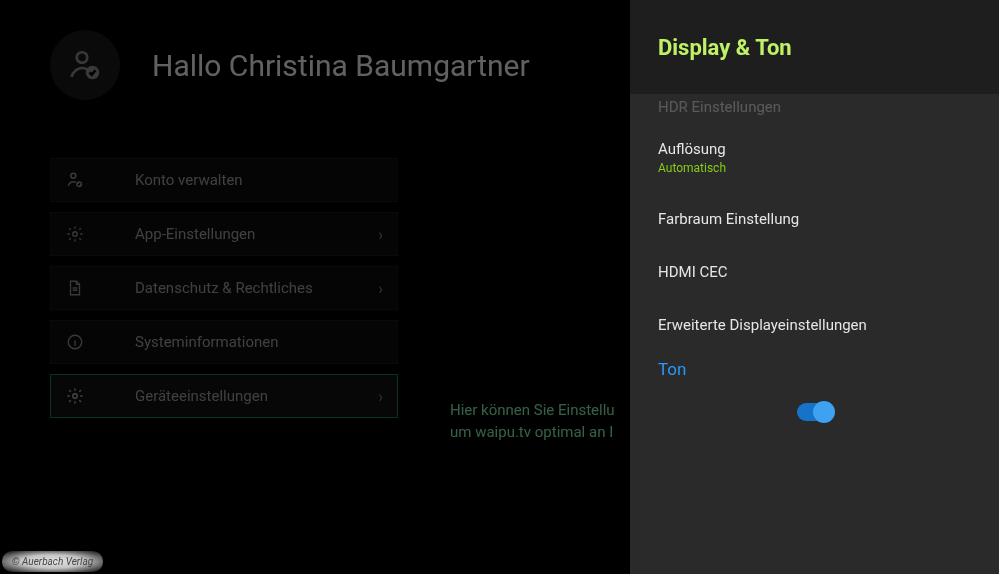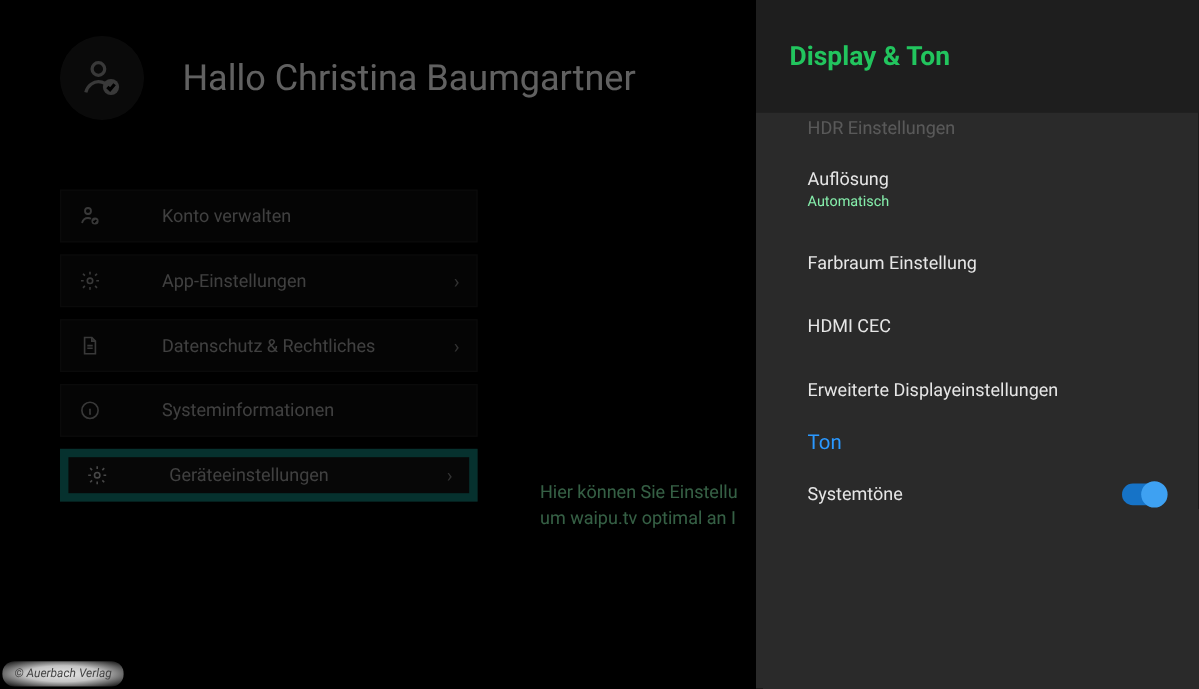--- a/index.html
+++ b/index.html
@@ -34,21 +34,21 @@
       border: 1px solid #1a1a1a;
       height: 44px;
       display: flex; align-items: center;
       padding: 0 14px;
       color: #9a9a9a;
       font-size: 15px;
       cursor: pointer;
       gap: 32px;
     }
     .menu-item.selected {
-      border: 7px solid #0f766e;
+      border: 1px solid #0f766e;
       background: #111;
     }
     .menu-item .icon { width: 20px; height: 20px; margin-right: 18px; display:flex; align-items:center; justify-content:center; }
     .menu-item .chevron { margin-left: auto; color: #777; font-size: 16px; }
     .helper-text {
       position: absolute;
       left: 450px; top: 400px;
       color: #86efac;
       font-size: 15px;
       line-height: 1.45;
@@ -62,32 +62,32 @@
       width: 369px; height: 574px;
       background: #2a2a2a;
       display: flex; flex-direction: column;
     }
     .panel-header {
       background: #1e1e1e;
       height: 94px;
       display: flex; align-items: center;
       padding: 0 28px;
       font-size: 22px; font-weight: 700;
-      color: #22c55e;
-    }
-    .panel-body { flex: 1; overflow: hidden; position: relative; margin-left: 15px; }
+      color: #bef264;
+    }
+    .panel-body { flex: 1; overflow: hidden; position: relative; }
     .panel-item {
       padding: 18px 28px 17px;
       color: #e6e6e6;
       font-size: 15px;
       cursor: pointer;
       display: flex; flex-direction: column; justify-content: center;
     }
     .panel-item.faded { opacity: 0.25; padding-top: 4px; padding-bottom: 6px;}
-    .panel-item .sublabel { font-size: 12px; color: #86efac; margin-top: 3px; }
+    .panel-item .sublabel { font-size: 12px; color: #84cc16; margin-top: 3px; }
     .panel-section {
       padding: 8px 28px 6px;
       color: #2a98ff;
       font-size: 17px;
     }
     .panel-item.selected {
       background: #474747;
     }
     .panel-item.toggle-row { flex-direction: row; align-items: center; }
     .panel-item.toggle-row .label { flex: 1; }
@@ -209,20 +209,19 @@
     <div class="panel-item">
       <span class="label">HDMI CEC</span>
     </div>
     <div class="panel-item">
       <span class="label">Erweiterte Displayeinstellungen</span>
     </div>
 
     <div class="panel-section">Ton</div>
 
     <div class="panel-item toggle-row">
-      <span class="label">Systemtöne</span>
       <div class="toggle"></div>
     </div>
 
   </div>
 </div>
 
 <div class="watermark">© Auerbach Verlag</div>
 
 </body></html>

